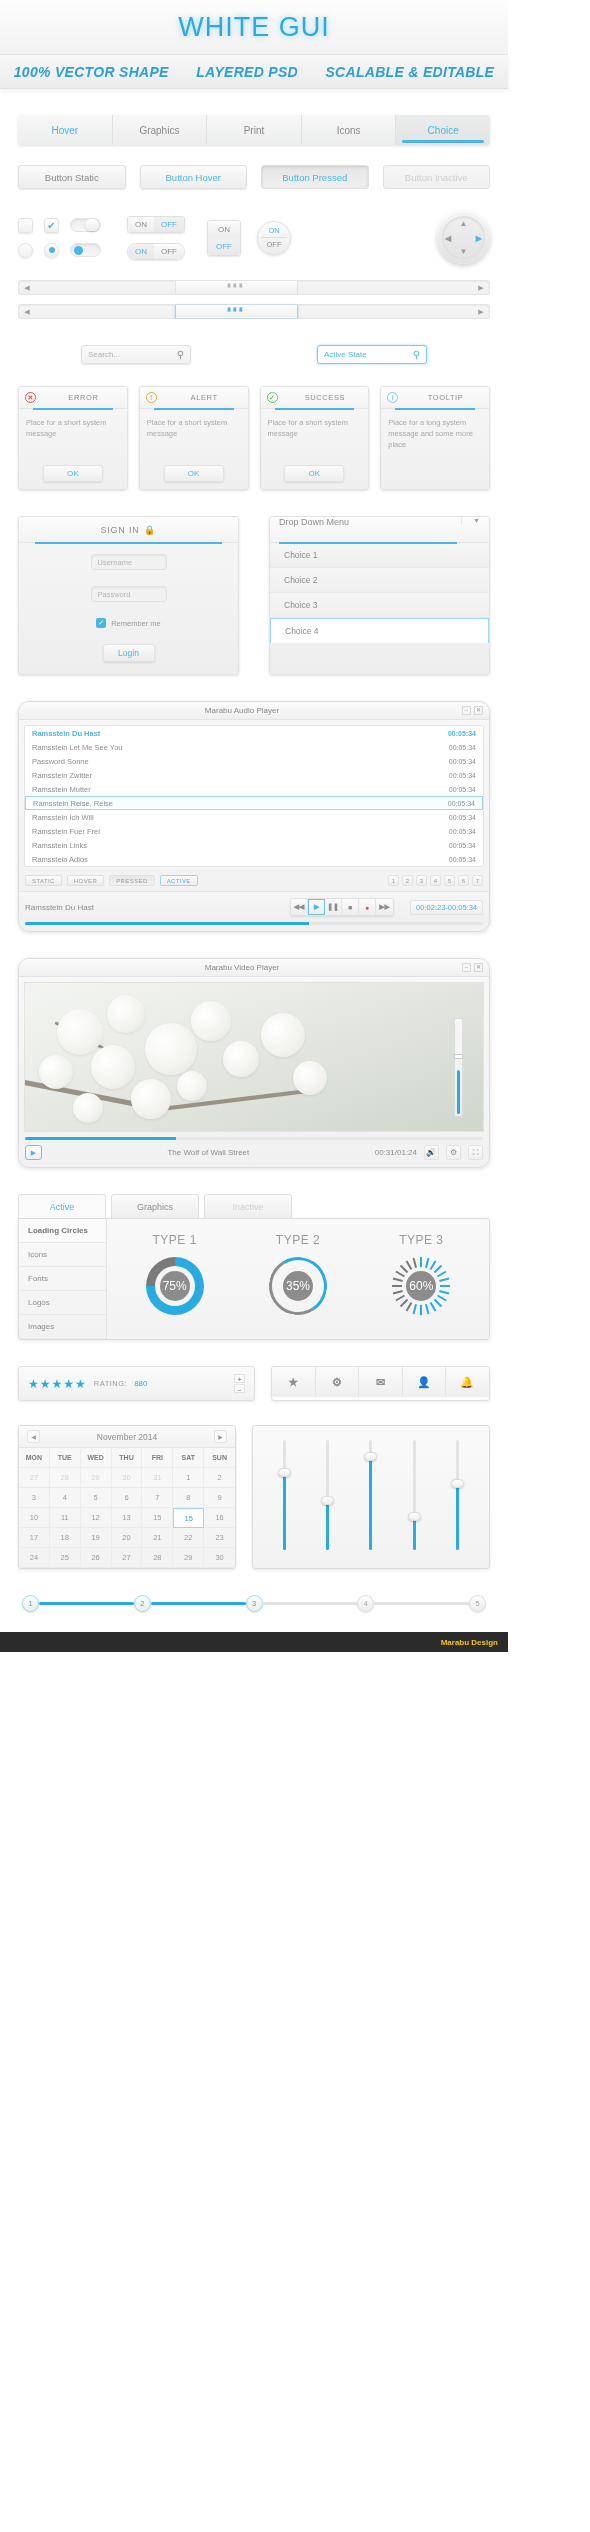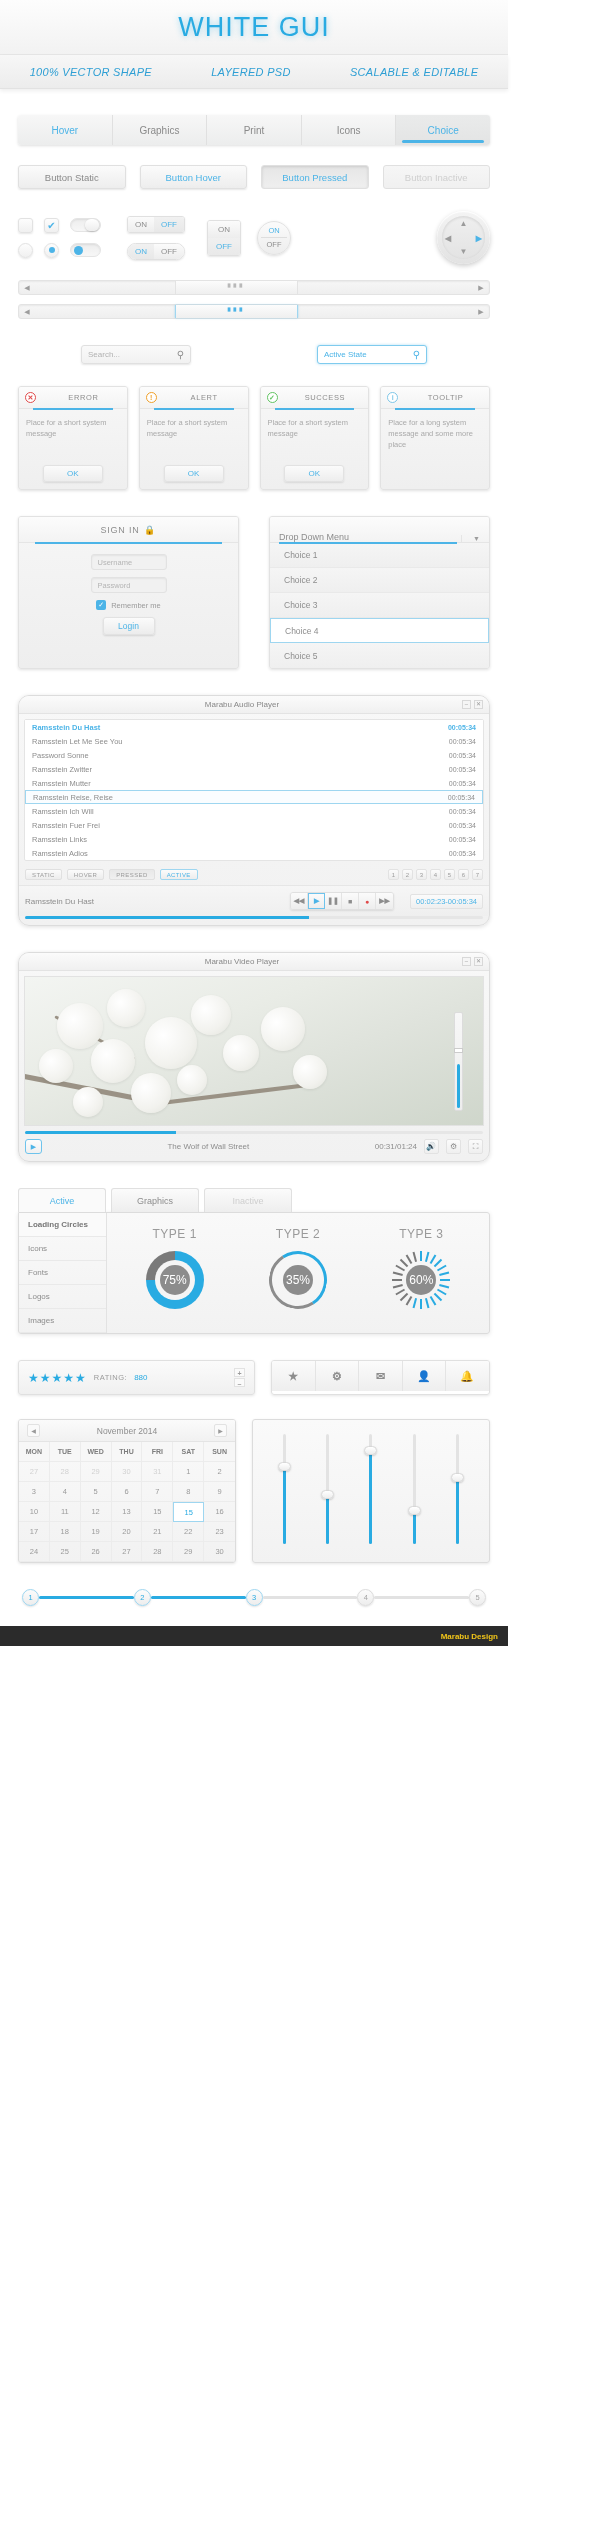--- a/index.html
+++ b/index.html
@@ -21,21 +21,21 @@
   .hdr h1 {
     font-size:27px; font-weight:400; color:#29abe2; letter-spacing:1px;
     text-shadow:0 0 6px rgba(41,171,226,.45);
   }
   .subbar {
     height:34px; background:linear-gradient(#f7f7f7,#ececec);
     border-bottom:1px solid #e2e2e2;
     display:flex; align-items:center; justify-content:space-around;
     box-shadow:0 2px 4px rgba(0,0,0,.07);
   }
-  .subbar span { font-size:11px; font-weight:normal; font-style:italic; color:#2e9fd4; letter-spacing:.3px; }
+  .subbar span { font-size:14px; font-weight:bold; font-style:italic; color:#2e9fd4; letter-spacing:.3px; }
 
   .wrap { padding:0 18px; }
   .sec { margin-top:26px; }
 
   
   .tabs { display:flex; width:100%; border-radius:3px; overflow:hidden;
           box-shadow:0 1px 3px rgba(0,0,0,.13); background:#fff; }
   .tab { flex:1; height:30px; display:flex; align-items:center; justify-content:center;
          font-size:10px; color:#8a8a8a; background:linear-gradient(#f7f7f7,#eceded);
          border-right:1px solid #e0e0e0; position:relative; }
@@ -145,32 +145,32 @@
 
   
   .two{display:flex;gap:30px;margin-top:26px;}
   .card{flex:1;border-radius:3px;border:1px solid #e2e2e2;overflow:hidden;
         background:linear-gradient(#f6f6f6,#eeeeee);box-shadow:0 1px 3px rgba(0,0,0,.12);}
   .card .ch{height:26px;display:flex;align-items:center;justify-content:center;gap:5px;
             background:linear-gradient(#fcfcfc,#f3f3f3);border-bottom:1px solid #e5e5e5;
             font-size:9px;color:#8d8d8d;letter-spacing:.8px;position:relative;}
   .card .ch:after{content:"";position:absolute;left:16px;right:16px;bottom:-2px;height:2px;background:#4cb4e7;}
   .lock{font-size:9px;color:#4cb4e7;}
-  .card .cb{padding:11px 0 12px;display:flex;flex-direction:column;align-items:center;gap:7px;}
+  .card .cb{padding:11px 0 12px;display:flex;flex-direction:column;align-items:center;gap:16px;}
   .fld{width:76px;height:16px;border-radius:3px;border:1px solid #e2e2e2;background:#f1f1f1;
        display:flex;align-items:center;padding:0 6px;font-size:7.5px;color:#b5b5b5;
        box-shadow:inset 0 1px 2px rgba(0,0,0,.06);}
   .rem{display:flex;align-items:center;gap:5px;font-size:7.5px;color:#9b9b9b;}
   .rem .ck{width:10px;height:10px;border-radius:2px;background:#4cb4e7;display:flex;
            align-items:center;justify-content:center;color:#fff;font-size:7px;}
   .loginb{width:52px;height:18px;border-radius:3px;display:flex;align-items:center;justify-content:center;
           font-size:8.5px;color:#4cb4e7;background:linear-gradient(#fbfbfb,#ececec);
           border:1px solid #e2e2e2;box-shadow:0 1px 2px rgba(0,0,0,.12);}
 
-  .ddh{height:26px;display:flex;align-items:flex-end;padding:0 9px;font-size:9px;color:#8d8d8d;
+  .ddh{height:26px;display:flex;align-items:flex-start;padding:0 9px;font-size:9px;color:#8d8d8d;
        background:linear-gradient(#fcfcfc,#f3f3f3);border-bottom:1px solid #e5e5e5;position:relative;}
   .ddh:after{content:"";position:absolute;left:9px;right:32px;bottom:-2px;height:2px;background:#4cb4e7;}
   .ddh .cv{margin-left:auto;font-size:7px;color:#9d9d9d;border-left:1px solid #e5e5e5;padding-left:11px;}
   .ddi{height:25px;display:flex;align-items:center;padding:0 14px;font-size:8.5px;color:#8d8d8d;
        border-bottom:1px solid #e9e9e9;background:linear-gradient(#f5f5f5,#efefef);}
   .ddi.sel{background:#fff;border:1px solid #9ed6f0;}
   .ddi:last-child{border-bottom:none;}
 
   
   .panel{margin-top:26px;border:1px solid #dcdcdc;border-radius:11px;overflow:hidden;
@@ -483,21 +483,20 @@
 
       <div class="card">
         <div class="ddh">
           <span>Drop Down Menu</span>
           <span class="cv">▼</span>
         </div>
         <div class="ddi">Choice 1</div>
         <div class="ddi">Choice 2</div>
         <div class="ddi">Choice 3</div>
         <div class="ddi sel">Choice 4</div>
-        <div class="ddi">Choice 5</div>
       </div>
     </div>
 
     <div class="panel">
       <div class="ptop">
         <span class="pt">Marabu Audio Player</span>
         <span class="wb">–</span>
         <span class="wb">✕</span>
       </div>
       <div class="plist">

